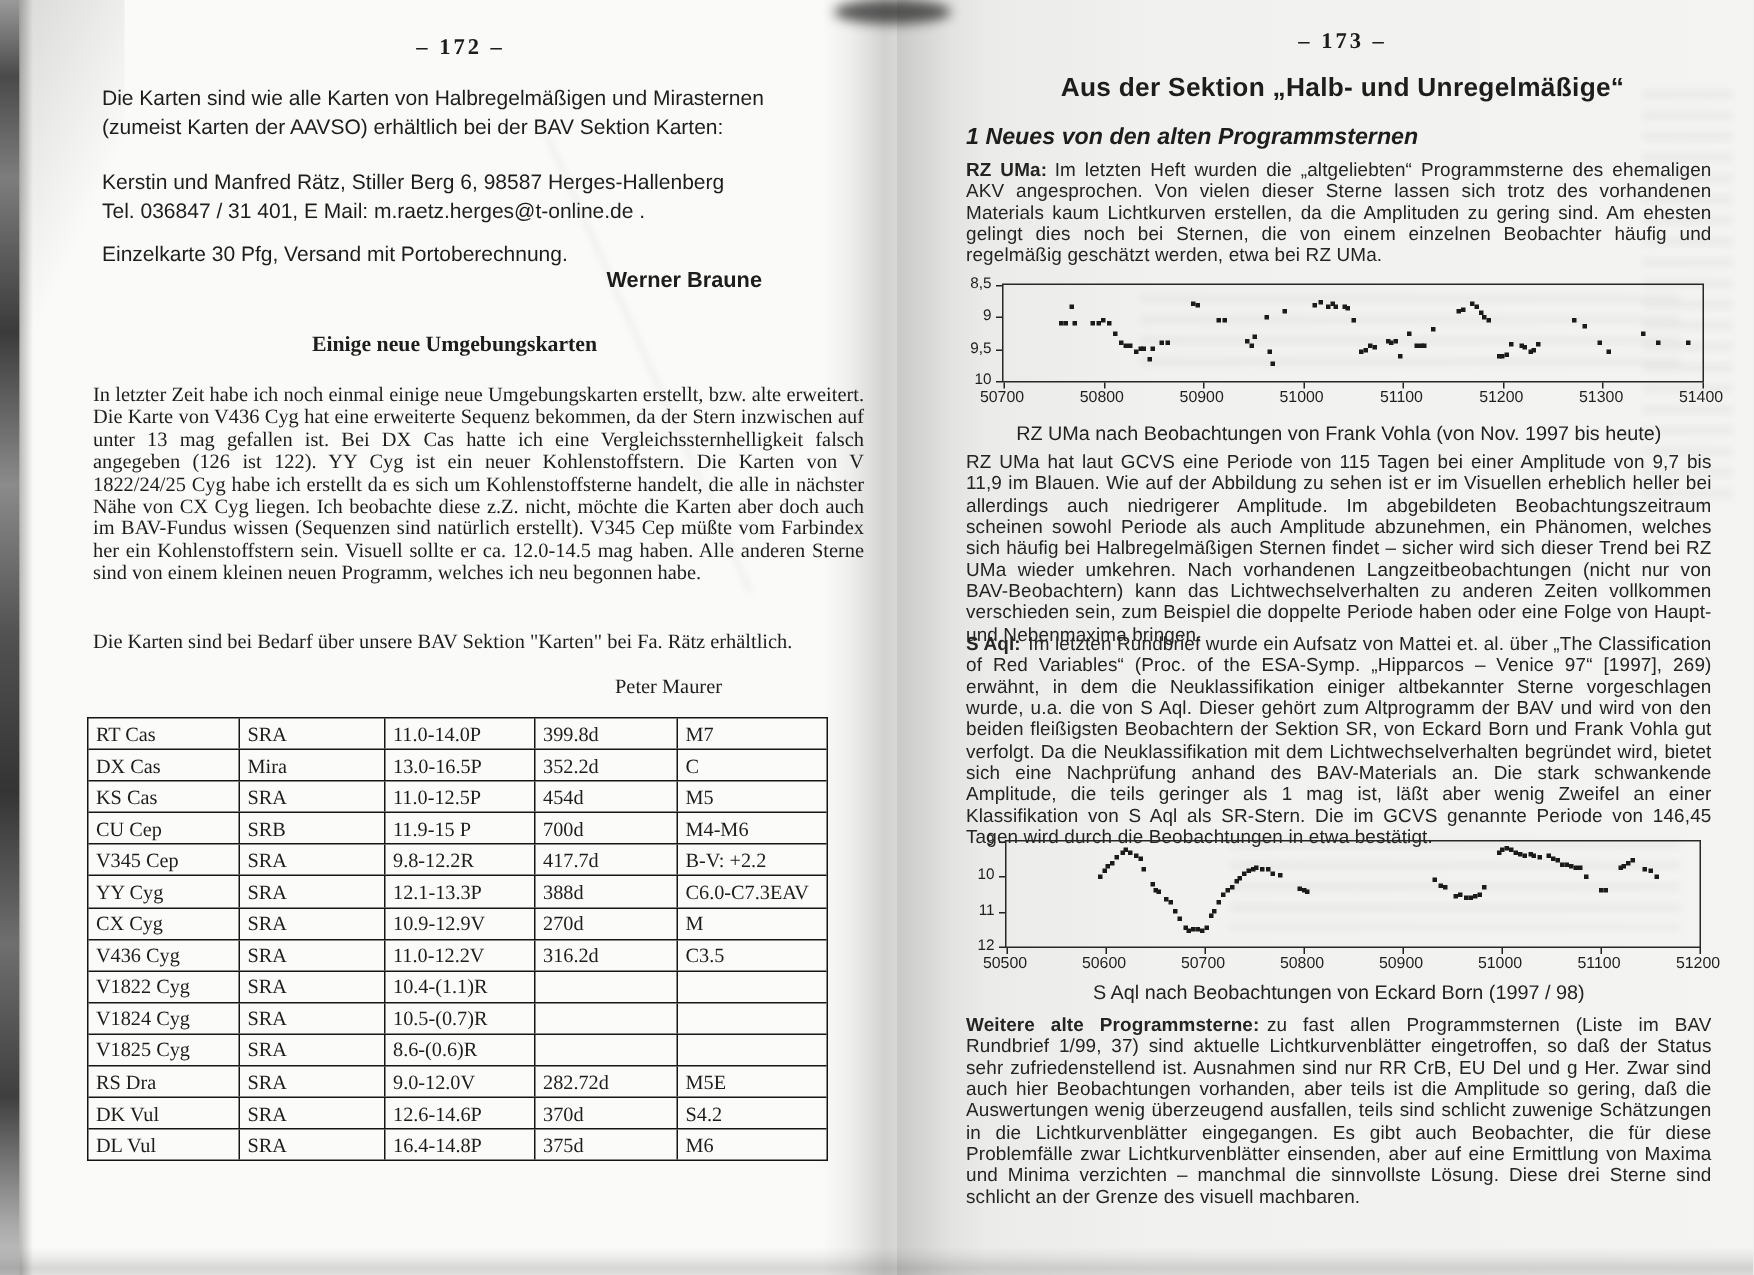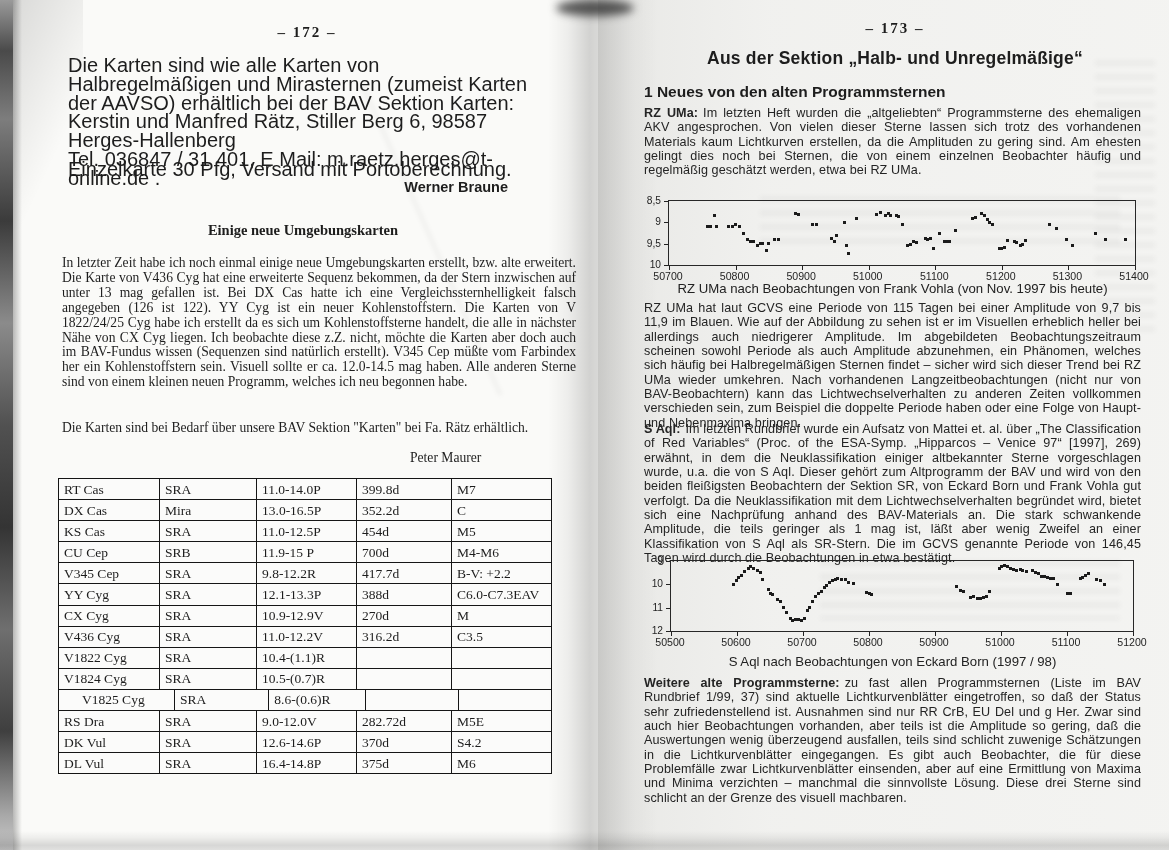--- a/index.html
+++ b/index.html
@@ -25,25 +25,25 @@
     transform:rotate(-24deg);filter:blur(2px);}
   .ghost{background:repeating-linear-gradient(180deg,rgba(90,90,90,.18) 0 6px,rgba(90,90,90,0) 6px 14px);
     opacity:.28;filter:blur(2px);}
   
   .serif{font-family:"Liberation Serif",serif;}
   .sans{font-family:"Liberation Sans",sans-serif;}
   .pn{font-family:"Liberation Serif",serif;font-size:15px;font-weight:bold;letter-spacing:2px;text-align:center;}
   .just{text-align:justify;}
   .lead{font-weight:bold;margin-right:5px;}
   
-  .lp-body{font-size:20px;line-height:19px;}
+  .lp-body{font-size:14px;line-height:19px;}
   .lp-serif{font-size:13.6px;line-height:14.9px;}
   
   .rp-title{font-size:17.5px;font-weight:bold;text-align:center;letter-spacing:.2px;}
-  .rp-sub{font-size:15.5px;font-weight:bold;}
+  .rp-sub{font-size:15.5px;font-weight:bold;font-style:italic;}
   .rp-par{font-size:12.6px;line-height:14.35px;letter-spacing:.1px;color:#242424;}
   .caption{font-size:13.2px;text-align:center;color:#222;}
   
   .dtable{border:1.8px solid #141414;font-family:"Liberation Serif",serif;font-size:13.5px;background:rgba(255,255,255,.25);}
   .trow{display:flex;height:20.1px;align-items:center;}
   .trow + .trow{border-top:1.4px solid #161616;}
   .tcell{height:100%;box-sizing:border-box;padding:1px 0 0 5px;overflow:hidden;white-space:nowrap;display:flex;align-items:center;}
   .tcell + .tcell{border-left:1.4px solid #161616;}
   
   .plot{position:absolute;border:1.2px solid #272727;}
@@ -158,21 +158,21 @@
           <div class="tcell" style="width: 96px;"></div>
         </div>
         <div class="trow">
           <div class="tcell" style="width: 100px;">V1824 Cyg</div>
           <div class="tcell" style="width: 97px;">SRA</div>
           <div class="tcell" style="width: 100px;">10.5-(0.7)R</div>
           <div class="tcell" style="width: 95px;"></div>
           <div class="tcell" style="width: 96px;"></div>
         </div>
         <div class="trow">
-          <div class="tcell" style="width: 100px; margin-left: 18px;">V1825 Cyg</div>
+          <div class="tcell" style="width: 100px;">V1825 Cyg</div>
           <div class="tcell" style="width: 97px;">SRA</div>
           <div class="tcell" style="width: 100px;">8.6-(0.6)R</div>
           <div class="tcell" style="width: 95px;"></div>
           <div class="tcell" style="width: 96px;"></div>
         </div>
         <div class="trow">
           <div class="tcell" style="width: 100px;">RS Dra</div>
           <div class="tcell" style="width: 97px;">SRA</div>
           <div class="tcell" style="width: 100px;">9.0-12.0V</div>
           <div class="tcell" style="width: 95px;">282.72d</div>
@@ -198,21 +198,21 @@
   <div class="abs" style="left:630px;top:0;width:539px;height:850px;">
 
     <div class="abs pn" style="left:100px;top:20px;width:330px;">–  173  –</div>
 
     <div class="abs sans rp-title" style="left:10px;top:48px;width:510px;">Aus der Sektion „Halb- und Unregelmäßige“</div>
 
     <div class="abs sans rp-sub" style="left:14px;top:83px;width:510px;">1  Neues von den alten Programmsternen</div>
 
     <p class="abs sans rp-par just" style="left:14px;top:106px;width:497px;margin:0;"><b class="lead">RZ UMa:</b><span>Im letzten Heft wurden die „altgeliebten“ Programmsterne des ehemaligen AKV angesprochen. Von vielen dieser Sterne lassen sich trotz des vorhandenen Materials kaum Lichtkurven erstellen, da die Amplituden zu gering sind. Am ehesten gelingt dies noch bei Sternen, die von einem einzelnen Beobachter häufig und regelmäßig geschätzt werden, etwa bei RZ UMa.</span></p>
 
-    <div class="abs" style="left:38px;top:200px;width:470px;height:85px;">
+    <div class="abs" style="left:38px;top:189px;width:470px;height:85px;">
       <div class="plot" style="left:0;top:0;width:466px;height:64px;">
           <div class="dot" style="left: 37.1114px; top: 24.1px;"></div>
           <div class="dot" style="left: 40.44px; top: 24.1px;"></div>
           <div class="dot" style="left: 43.7686px; top: 13.4333px;"></div>
           <div class="dot" style="left: 46.4314px; top: 24.1px;"></div>
           <div class="dot" style="left: 58.4143px; top: 24.1px;"></div>
           <div class="dot" style="left: 61.7429px; top: 24.1px;"></div>
           <div class="dot" style="left: 65.0714px; top: 21.9667px;"></div>
           <div class="dot" style="left: 69.0657px; top: 24.1px;"></div>
           <div class="dot" style="left: 73.06px; top: 30.5px;"></div>

